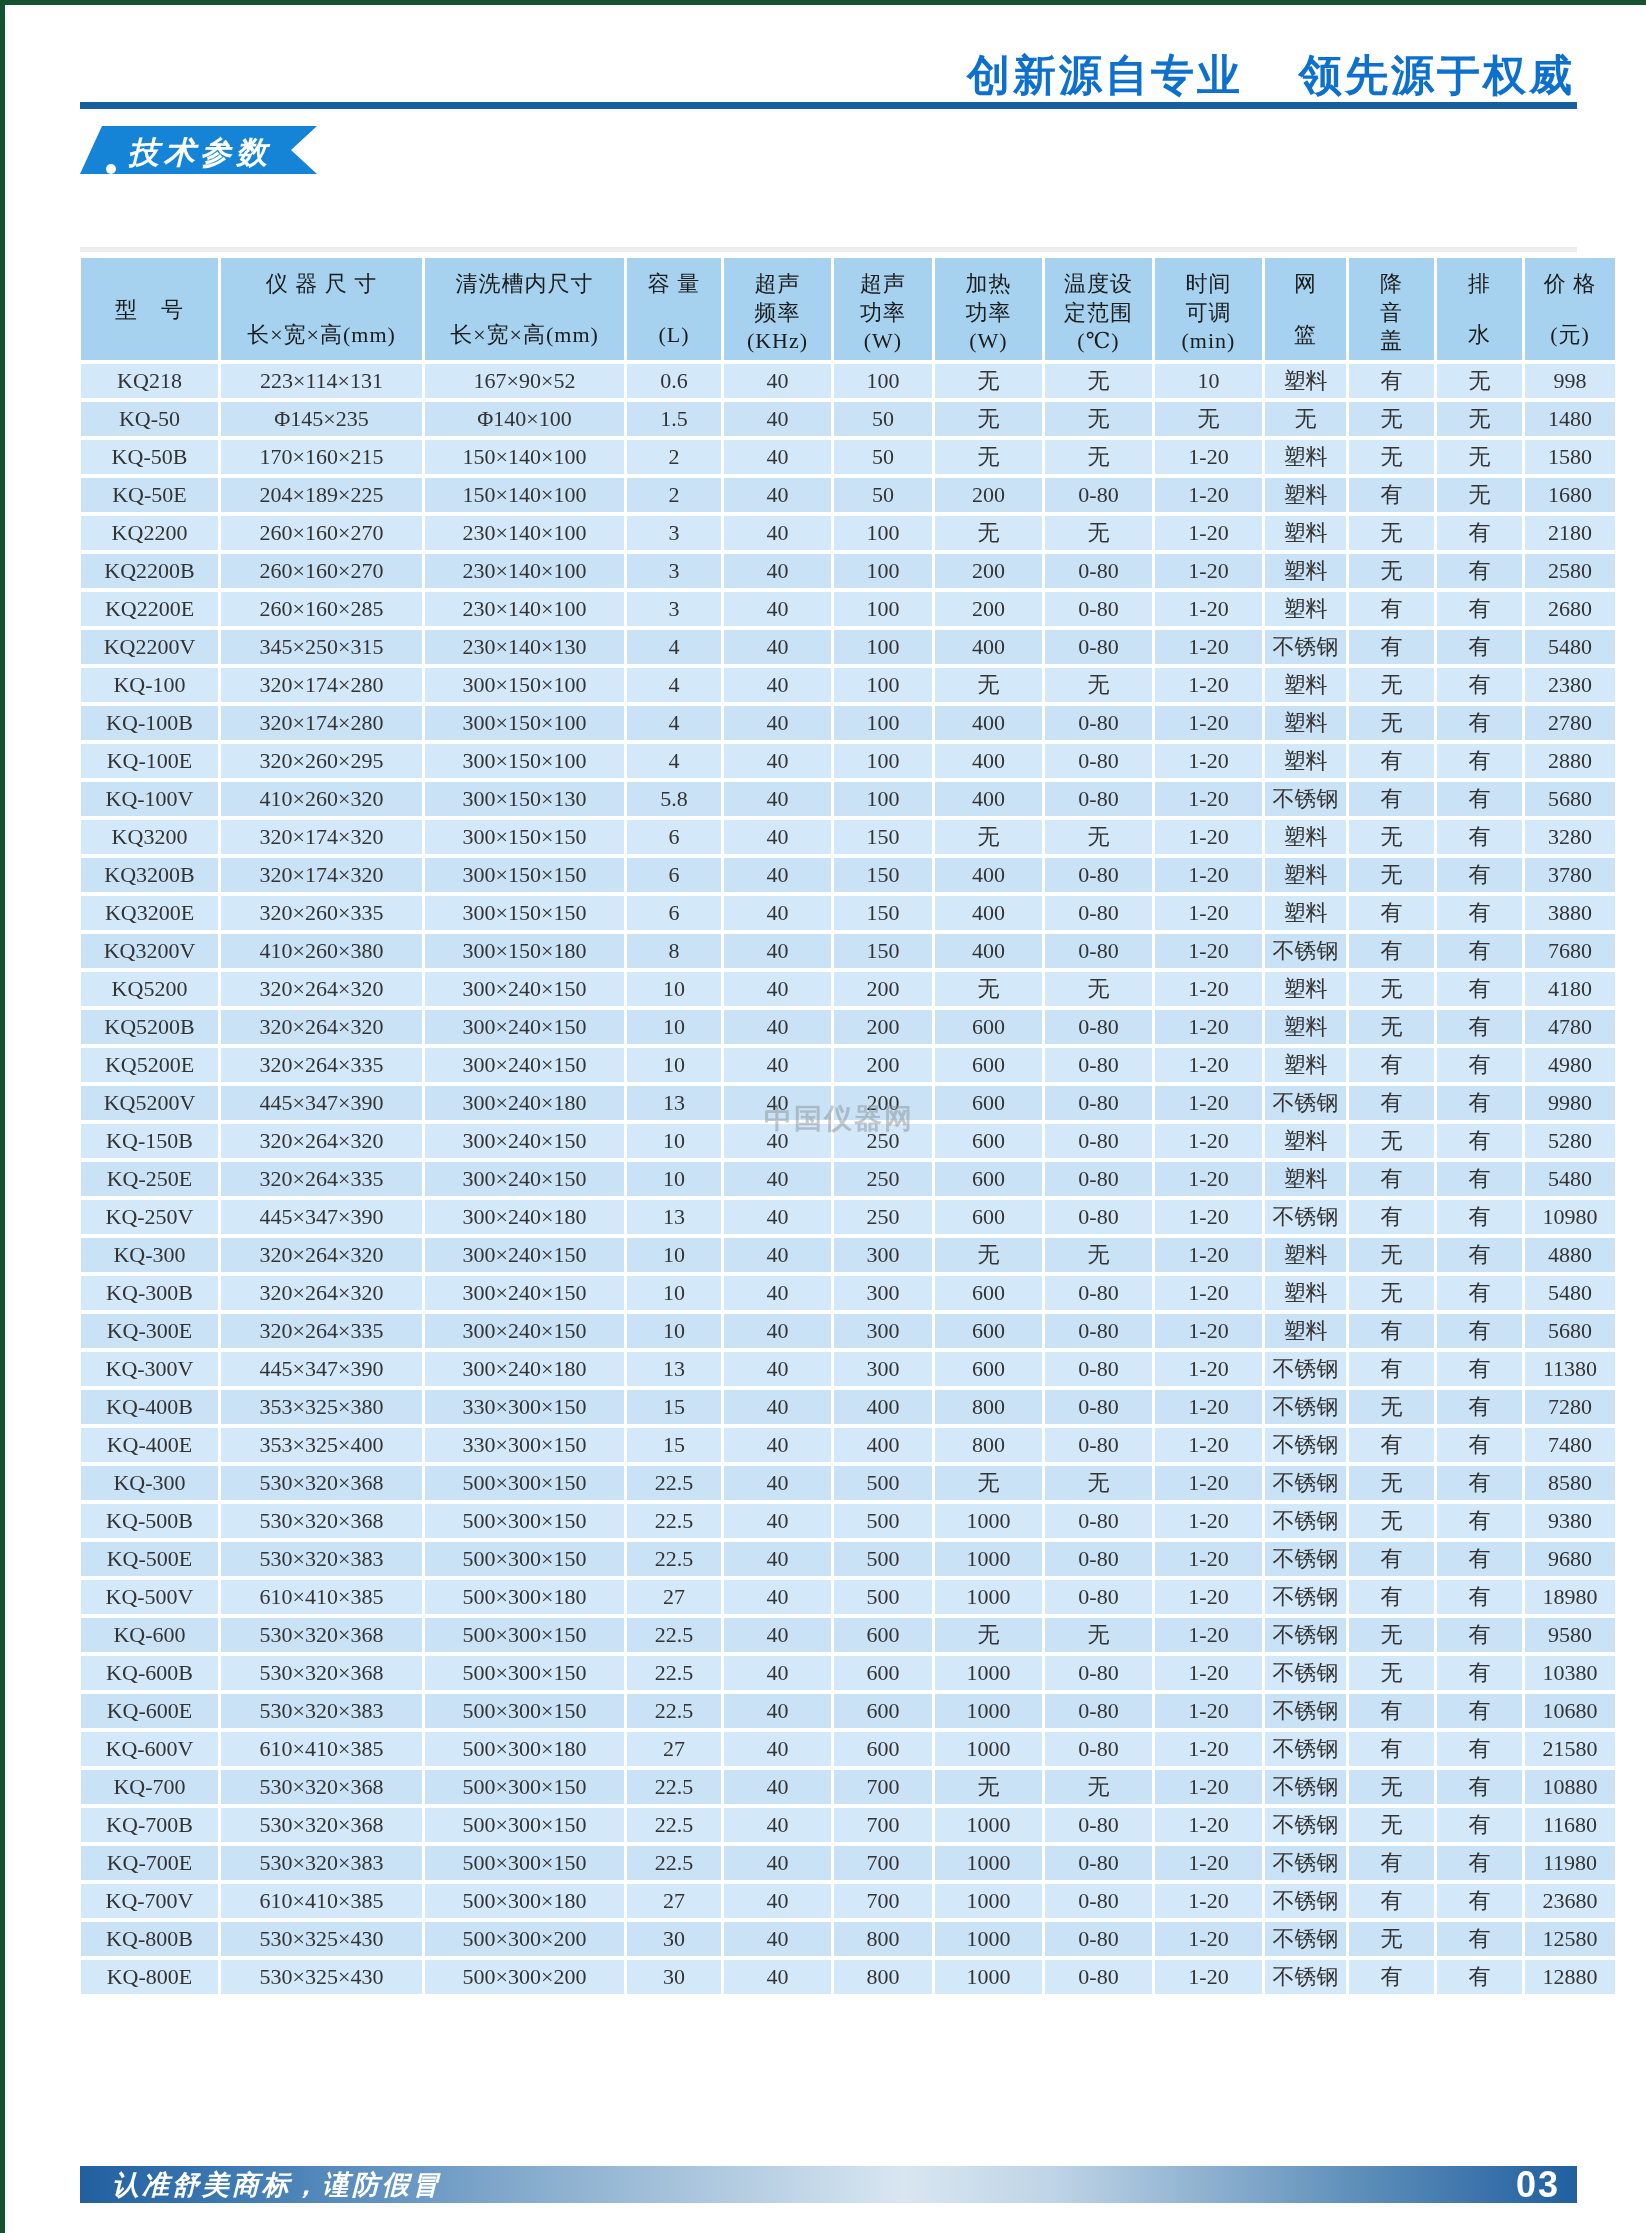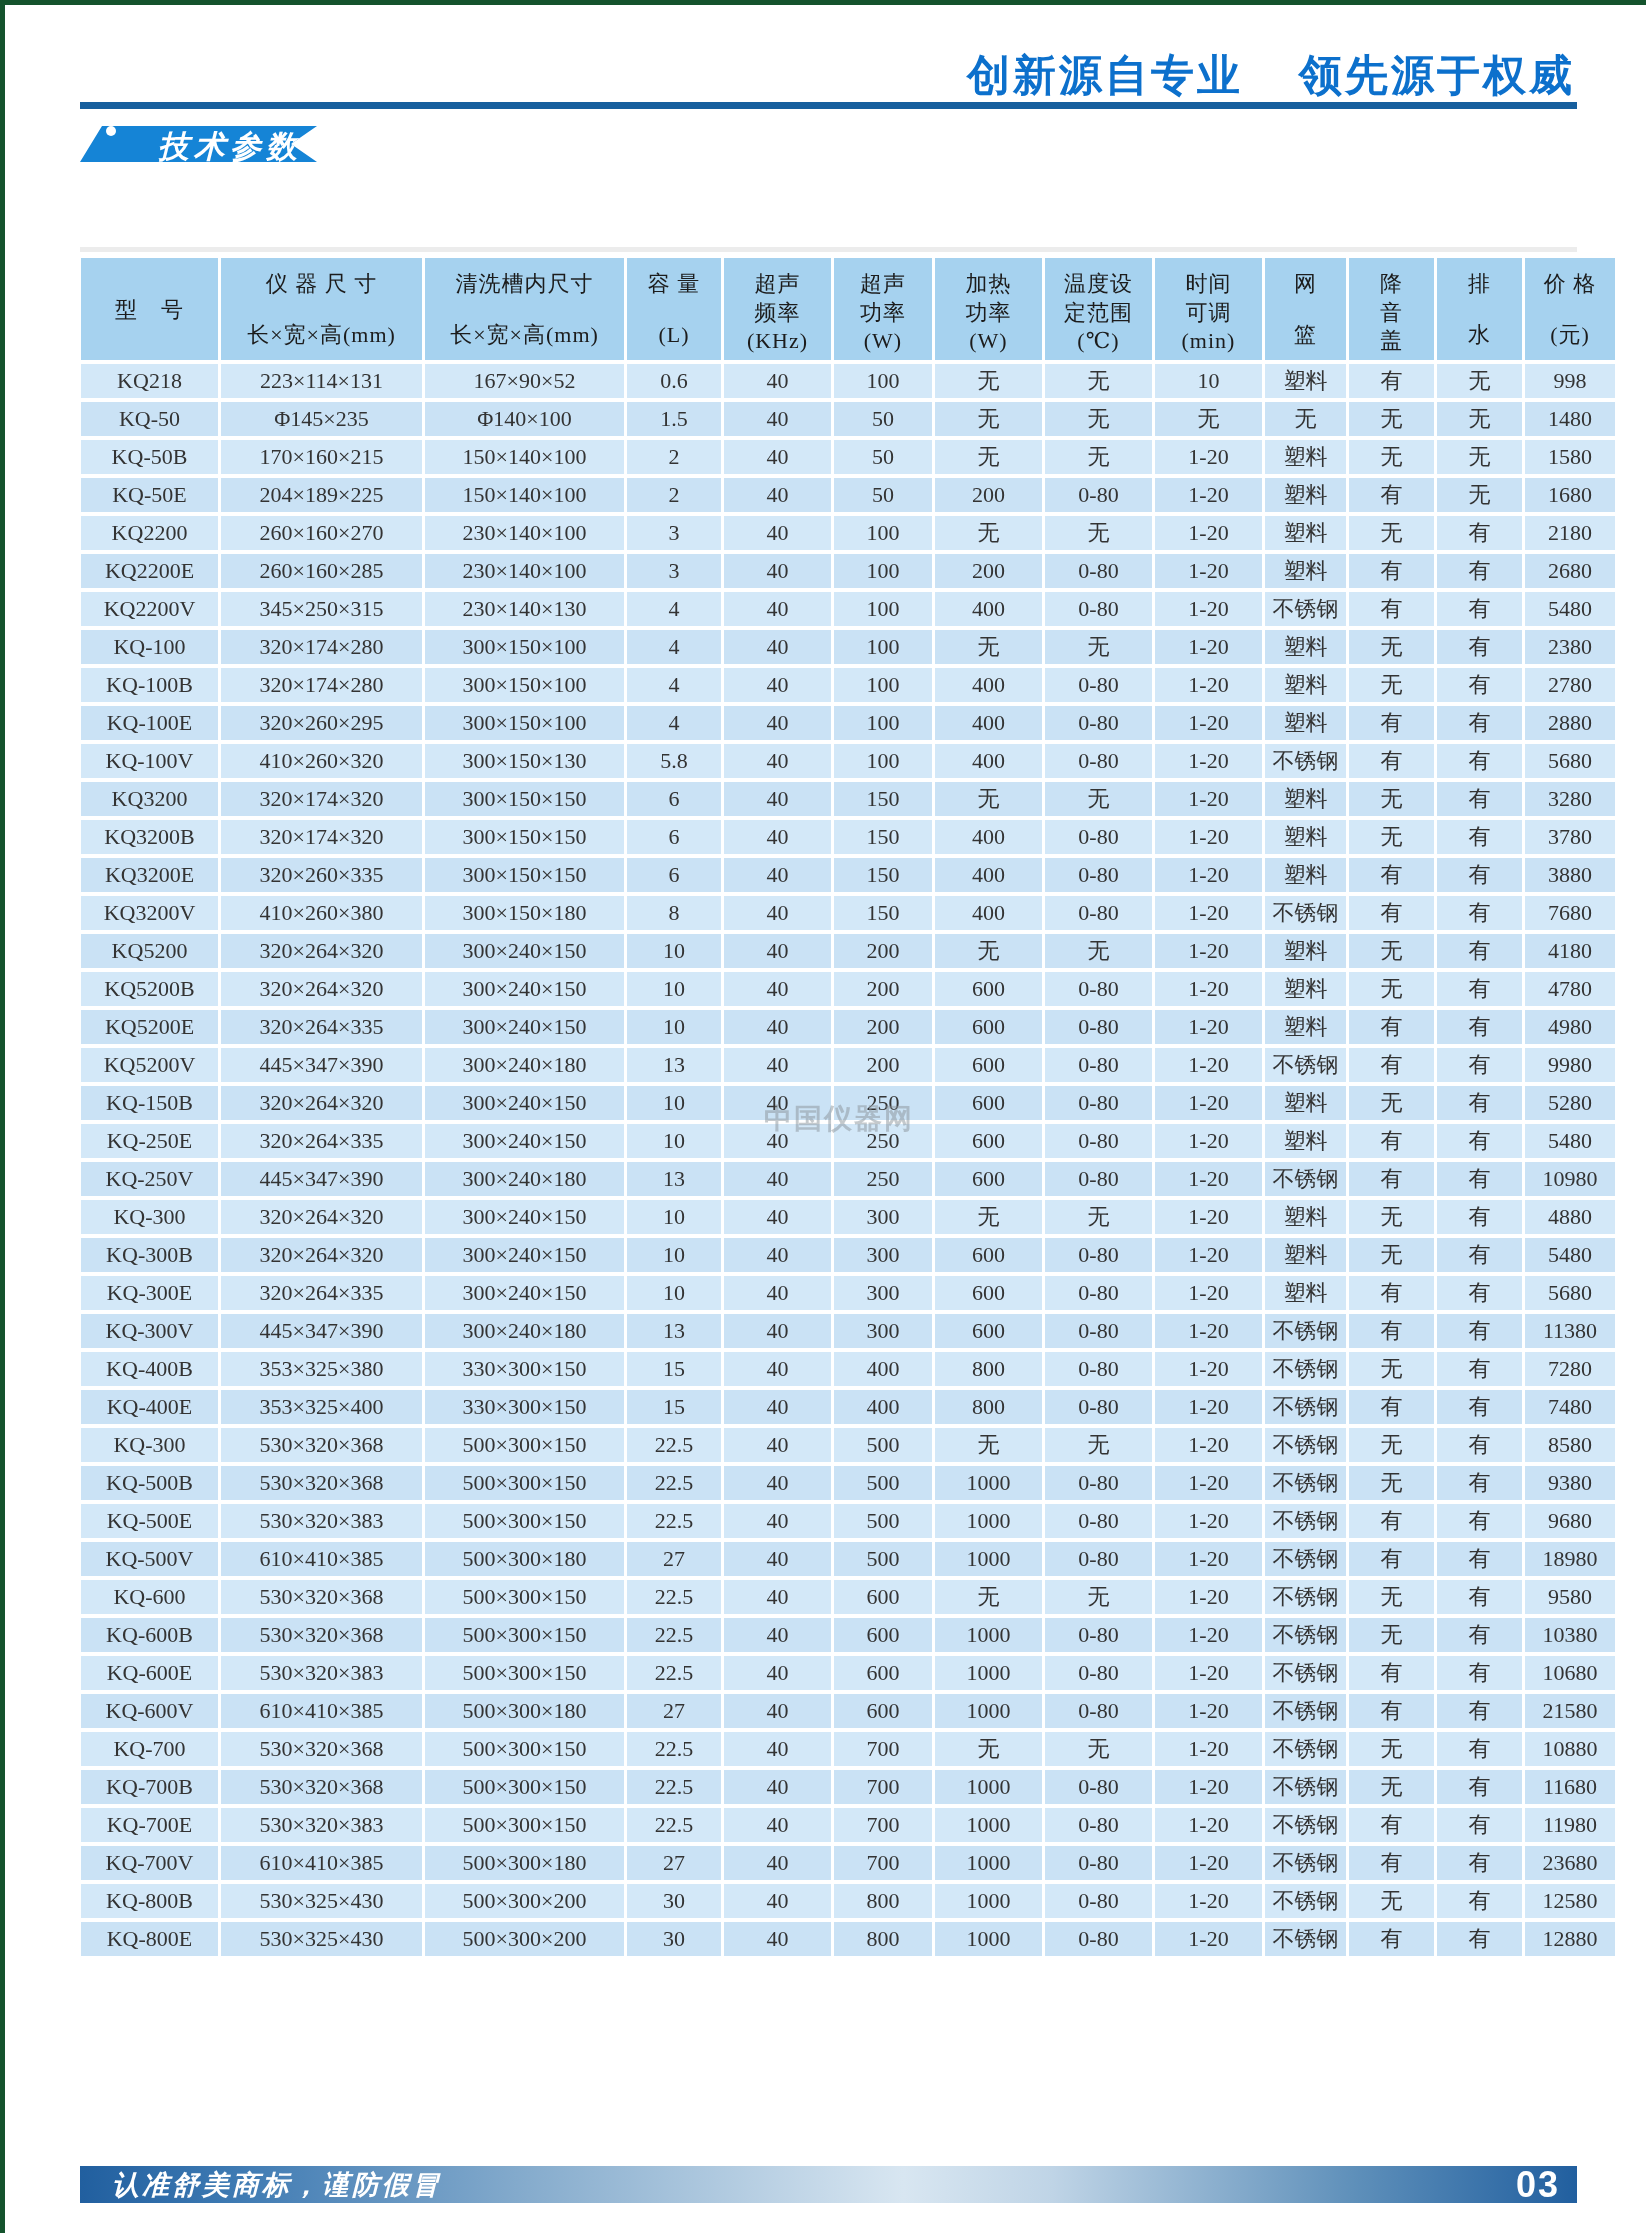--- a/index.html
+++ b/index.html
@@ -18,26 +18,25 @@
     font-weight:900;font-size:43px;color:#0c70cc;
     letter-spacing:3px;white-space:nowrap;
   }
   .slogan .gap{display:inline-block;width:56px;}
   .rule{
     position:absolute;left:75px;top:97px;width:1497px;height:7px;
     background:#175f9e;
   }
   
   .ribbon{
-    position:absolute;left:75px;top:121px;width:237px;height:36px;
+    position:absolute;left:75px;top:121px;width:237px;height:48px;
     background:#1584d6;
     clip-path:polygon(22px 0%,100% 0%,calc(100% - 26px) 50%,100% 100%,0% 100%);
-    display:flex;align-items:flex-start;
+    display:flex;align-items:flex-end;
     font-family:"Liberation Sans","DejaVu Sans",sans-serif;
-    gap:30px;
   }
   .ribbon .dot{
     width:10px;height:10px;border-radius:50%;background:#ffffff;
     margin:0 12px 0 26px;flex:0 0 auto;
   }
   .ribbon .label{
     color:#ffffff;font-weight:900;font-size:31px;letter-spacing:5px;
     font-style:italic;
   }
   
@@ -290,20 +289,35 @@
             <td>100</td>
             <td>无</td>
             <td>无</td>
             <td>1-20</td>
             <td>塑料</td>
             <td>无</td>
             <td>有</td>
             <td>2180</td>
           </tr>
           <tr>
+            <td>KQ2200B</td>
+            <td>260×160×270</td>
+            <td>230×140×100</td>
+            <td>3</td>
+            <td>40</td>
+            <td>100</td>
+            <td>200</td>
+            <td>0-80</td>
+            <td>1-20</td>
+            <td>塑料</td>
+            <td>无</td>
+            <td>有</td>
+            <td>2580</td>
+          </tr>
+          <tr>
             <td>KQ2200E</td>
             <td>260×160×285</td>
             <td>230×140×100</td>
             <td>3</td>
             <td>40</td>
             <td>100</td>
             <td>200</td>
             <td>0-80</td>
             <td>1-20</td>
             <td>塑料</td>

